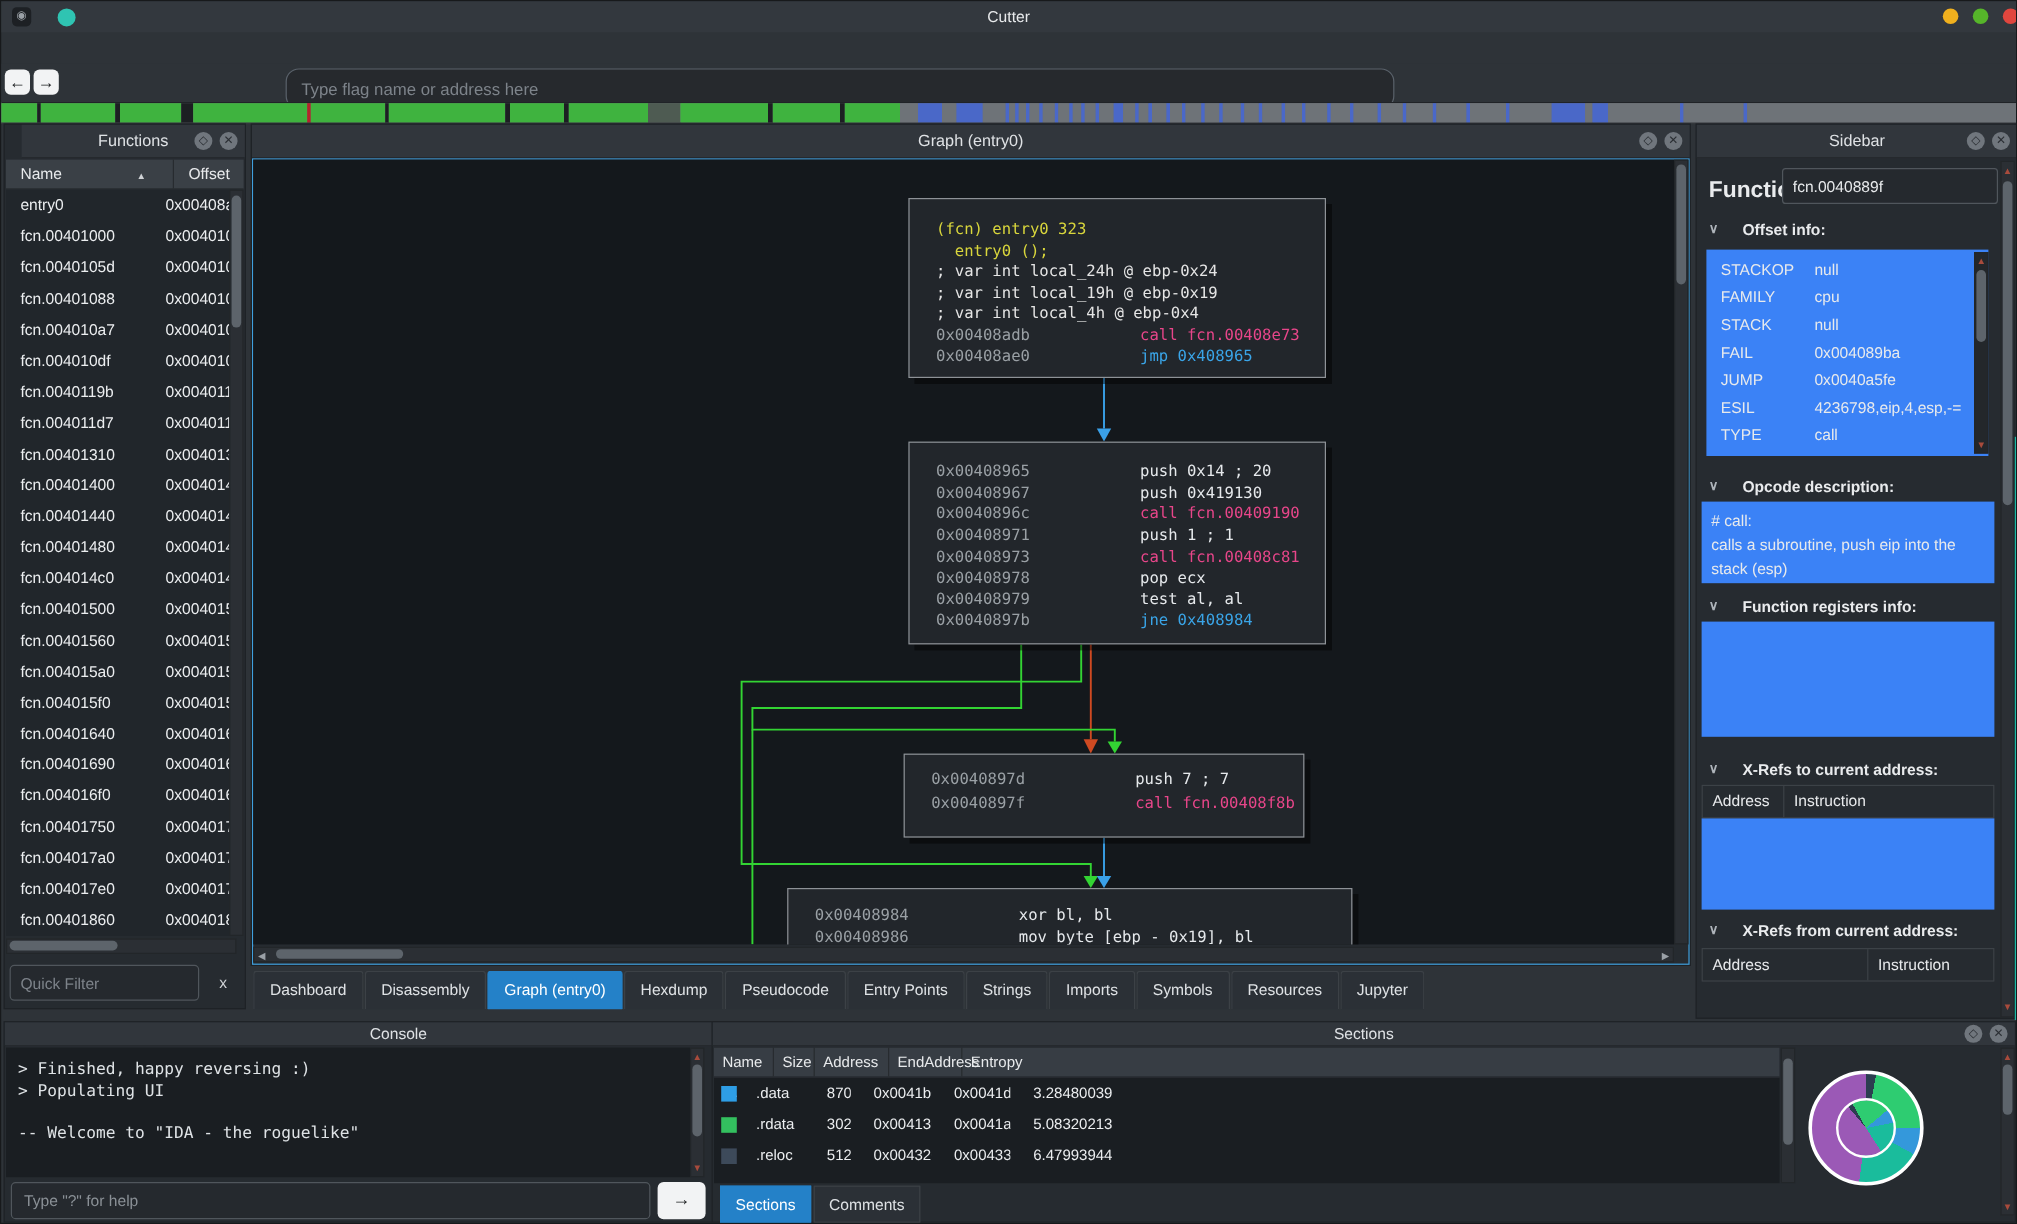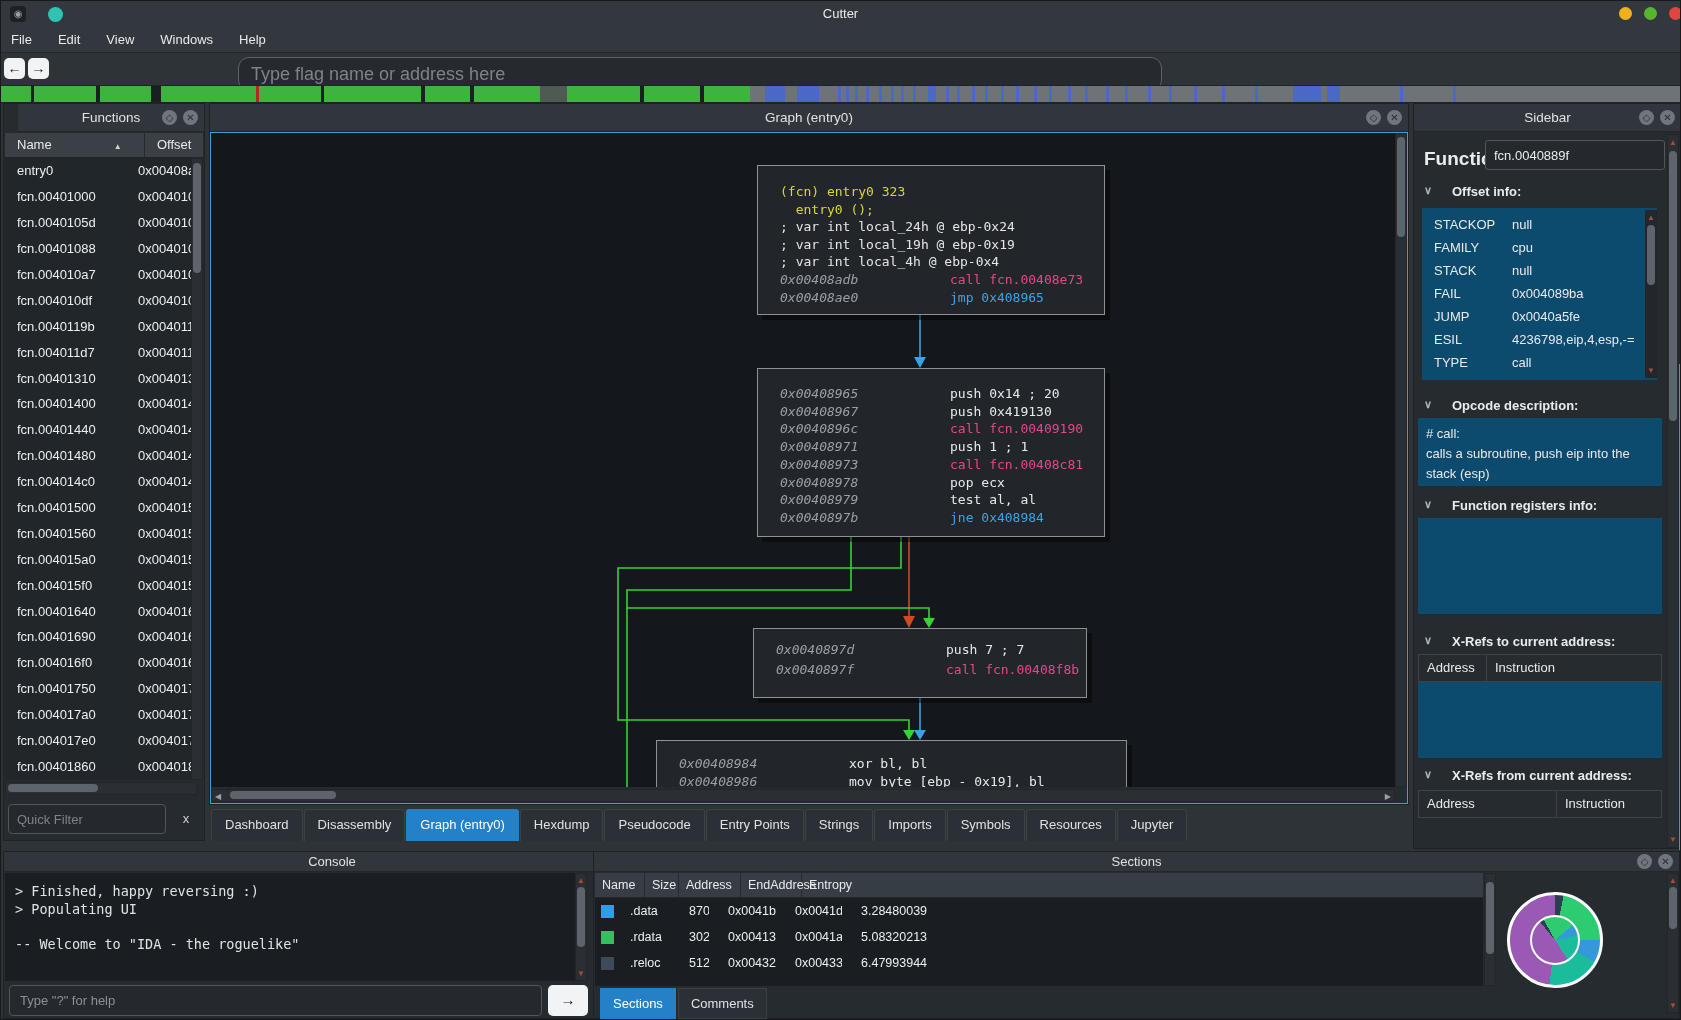--- a/index.html
+++ b/index.html
@@ -12,33 +12,33 @@
   
   #titlebar { position:absolute; left:0; top:0; width:100%; height:26px; background:#33383e; }
   #titlebar .title { position:absolute; left:0; right:0; top:5px; text-align:center; font-size:13px; color:#e8eaec; }
   .appicon { position:absolute; left:9px; top:5px; width:16px; height:16px; border-radius:4px; background:#1d2024; color:#9aa0a6; font-size:10px; line-height:16px; text-align:center; }
   .accentdot { position:absolute; left:47px; top:6px; width:15px; height:15px; border-radius:50%; background:#2fc4b2; }
   .tl { position:absolute; top:6px; width:13px; height:13px; border-radius:50%; }
   #menubar { position:absolute; left:0; top:26px; width:100%; height:26px; background:#33383e; border-bottom:1px solid #24282c; display:flex; align-items:center; padding-left:10px; gap:26px; }
   #menubar span { font-size:13px; color:#e8eaec; cursor:default; }
   #toolbar { position:absolute; left:0; top:52px; width:100%; height:32px; background:#2e3338; }
   .navbtn { position:absolute; top:5px; width:21px; height:21px; background:#f2f3f4; border-radius:5px; color:#17191b; font-weight:bold; font-size:14px; line-height:20px; text-align:center; }
-  #search { position:absolute; left:237px; top:4px; width:924px; height:23px; background:#26292d; border:1px solid #5a626b; border-radius:11px; color:#e8eaec; font-size:18px; padding:16px 12px; outline:none; }
+  #search { position:absolute; left:237px; top:4px; width:924px; height:23px; background:#26292d; border:1px solid #5a626b; border-radius:11px; color:#e8eaec; font-size:14px; padding:16px 12px; outline:none; }
   #search::placeholder { color:#7d838a; }
   #memstrip { position:absolute; left:0; top:84px; width:100%; height:18px; display:flex; background:#6e7378; border-top:1px solid #202327; border-bottom:1px solid #202327; }
   #memstrip .seg { height:100%; }
   
   .panel { position:absolute; background:#262b30; border:1px solid #1e2226; }
   .ptitle { position:relative; height:28px; background:#31363c; border-bottom:1px solid #23272b; text-align:center; font-size:13.5px; color:#dfe2e5; line-height:28px; }
   .ptitle-sm { height:20px; line-height:20px; font-size:13px; }
   .picons { position:absolute; right:6px; top:0; height:100%; display:flex; align-items:center; gap:6px; }
   .picon { width:15px; height:15px; border-radius:50%; background:#70767d; color:#2a2e33; font-size:10px; line-height:15px; text-align:center; }
   .chev { color:#aeb4ba; font-size:11px; margin-right:10px; }
   .sechead { position:absolute; font-size:13px; font-weight:bold; color:#e9ebed; }
-  .darkbox { position:absolute; background:#0c4a6e; }
+  .darkbox { position:absolute; background:#3b82f6; }
   .thead { background:#3a4046; font-size:13px; color:#e8eaec; }
   .scroll-v { position:absolute; width:12px; background:#2b2f34; border:1px solid #222629; }
   .scroll-h { position:absolute; height:13px; background:#2b2f34; border:1px solid #222629; }
   .handle-v { position:absolute; left:1px; width:8px; background:#5d646b; border-radius:4px; }
   .handle-h { position:absolute; top:1px; height:8px; background:#5d646b; border-radius:4px; }
   .sarrow { position:absolute; left:0; width:100%; text-align:center; font-size:8px; color:#a84b3c; }
   
   #functions { left:2px; top:102px; width:202px; height:738px;padding-left:14px; }
   #fn-header { position:absolute; left:1px; right:1px; top:29px; height:25px; display:flex; border-bottom:1px solid #22262a; }
   #fn-header .hc { padding:4px 0 0 12px; }
@@ -54,21 +54,21 @@
   #quick-filter { position:absolute; left:4px; top:2px; width:158px; height:30px; background:#25292e; border:1px solid #50565c; border-radius:4px; color:#e8eaec; font-size:13px; padding:0 8px; outline:none; }
   #quick-filter::placeholder { color:#7d838a; }
   #fn-clear { position:absolute; left:170px; top:6px; width:24px; height:22px; color:#cfd2d5; font-size:13px; text-align:center; line-height:22px; }
   
   #graph { left:208px; top:102px; width:1200px; height:702px; }
   #graph-frame { position:absolute; left:0px; top:28px; width:1198px; height:672px; border:1px solid #3f9fdd; }
   #graph-canvas { position:absolute; left:1px; top:29px; width:1184px; height:654px; background:#14181c; overflow:hidden; }
   #graph-canvas svg { position:absolute; left:0; top:0; }
   .gnode { position:absolute; background:#22262b; border:1px solid #8e9297; box-shadow:5px 5px 0 rgba(0,0,0,0.45); font-family:"DejaVu Sans Mono", monospace; font-size:13px; }
   .gline { display:flex; white-space:pre; }
-  .gaddr { width:170px; color:#9aa0a5; flex:0 0 auto;font-style:italic; }
+  .gaddr { width:170px; color:#9aa0a5; flex:0 0 auto; }
   .gin { color:#e6e9ec; }
   .gin.sig { color:#d9d63c; }
   .gin.cmt { color:#e5e5e5; }
   .gin.call { color:#e8468a; }
   .gin.jmp { color:#3aa5e8; }
   #node1 { left:546px; top:32px; width:348px; height:150px; padding:17px 0 0 22px; line-height:17.6px; }
   #node2 { left:546px; top:235px; width:348px; height:169px; padding:16px 0 0 22px; line-height:17.7px; }
   #node3 { left:542px; top:495px; width:334px; height:70px; padding:11px 0 0 22px; line-height:20px; }
   #node4 { left:445px; top:607px; width:471px; height:90px; padding:14px 0 0 22px; line-height:18px; }
   #graph-vscroll { left:1185px; top:29px; height:654px; }
@@ -121,27 +121,20 @@
 
   <div id="titlebar">
     <div class="appicon">◉</div>
     <div class="accentdot"></div>
     <div class="title">Cutter</div>
     <div class="tl" style="left:1618px;background:#f0b01e;"></div>
     <div class="tl" style="left:1643px;background:#56b52a;"></div>
     <div class="tl" style="left:1668px;background:#e0463e;"></div>
   </div>
 
-  <div id="menubar">
-      <span>File</span>
-      <span>Edit</span>
-      <span>View</span>
-      <span>Windows</span>
-      <span>Help</span>
-    </div>
 
   <div id="toolbar">
     <div class="navbtn" style="left:3px;"><span>←</span></div>
     <div class="navbtn" style="left:27px;"><span>→</span></div>
     <input id="search" placeholder="Type flag name or address here" style="">
   </div>
 
   <div id="memstrip">
       <div class="seg" style="flex-grow: 30; background: rgb(63, 179, 63);"></div>
       <div class="seg" style="flex-grow: 3; background: rgb(28, 31, 34);"></div>

